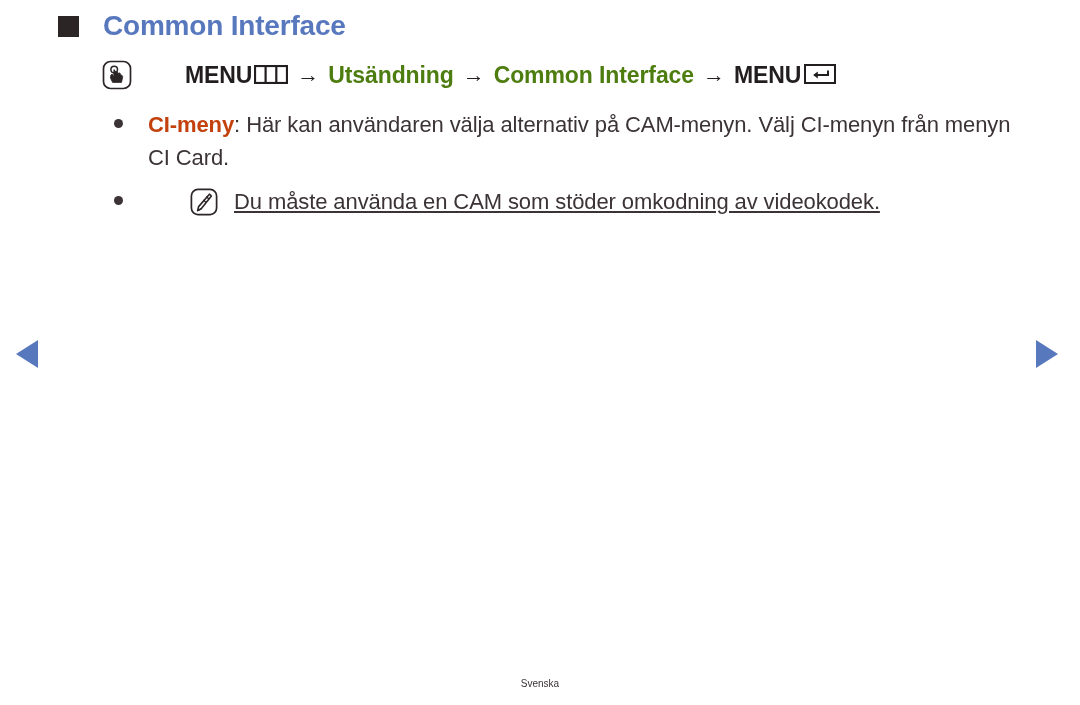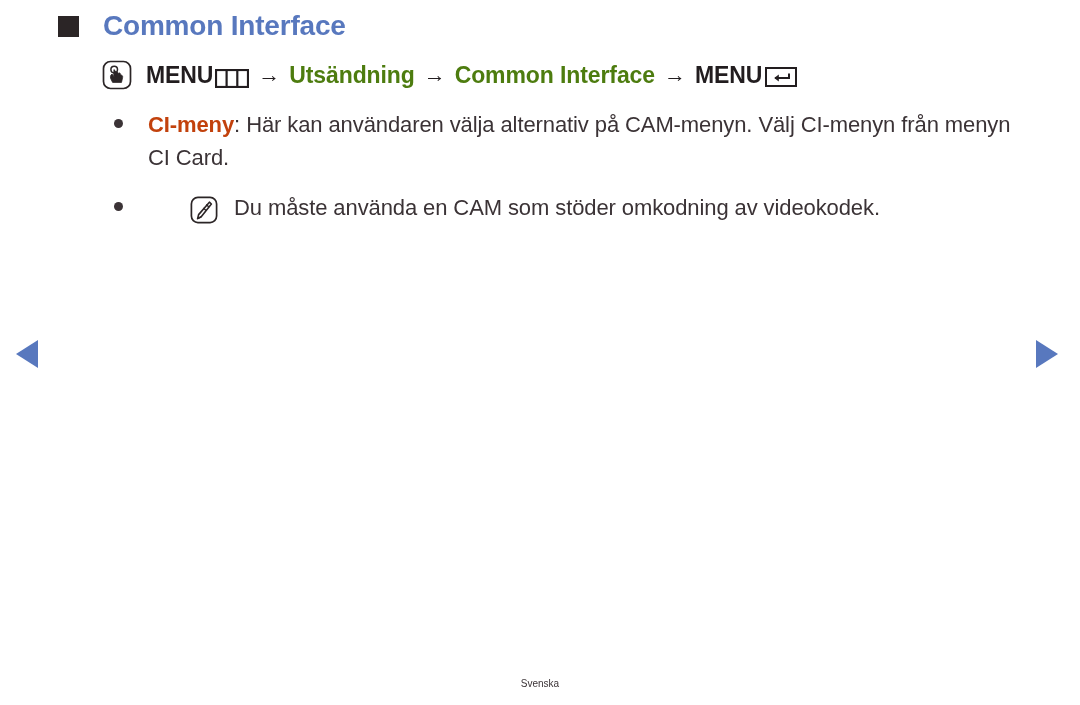--- a/index.html
+++ b/index.html
@@ -54,21 +54,21 @@
     height: 30px;
     flex: 0 0 auto;
     margin-right: 14px;
   }
   .path-text {
     font-size: 23px;
     font-weight: bold;
     color: #221d1f;
     letter-spacing: -0.1px;
     display: flex;
-    align-items: center;
+    margin-left: 39px;
   }
   .path-blue { color: #4d7c0f; }
   .arrow-sep {
     font-weight: normal;
     margin: 0 9px;
     font-size: 22px;
     color: #221d1f;
   }
   .menu-glyph {
     display: inline-block;
@@ -116,23 +116,24 @@
   }
   .kw {
     color: #c2410c;
     font-weight: bold;
   }
 
   
   .note-row {
     position: relative;
     padding-left: 42px;
-    margin-top: 17px;
-    display: flex;
-    align-items: flex-end;
+    margin-top: 11px;
+    display: flex;
+    align-items: flex-start;
+    text-decoration: underline;
   }
   .nn-icon {
     width: 28px;
     height: 28px;
     flex: 0 0 auto;
     margin-right: 16px;
     margin-top: 3px;
   }
   .note-text {
     font-size: 22px;

